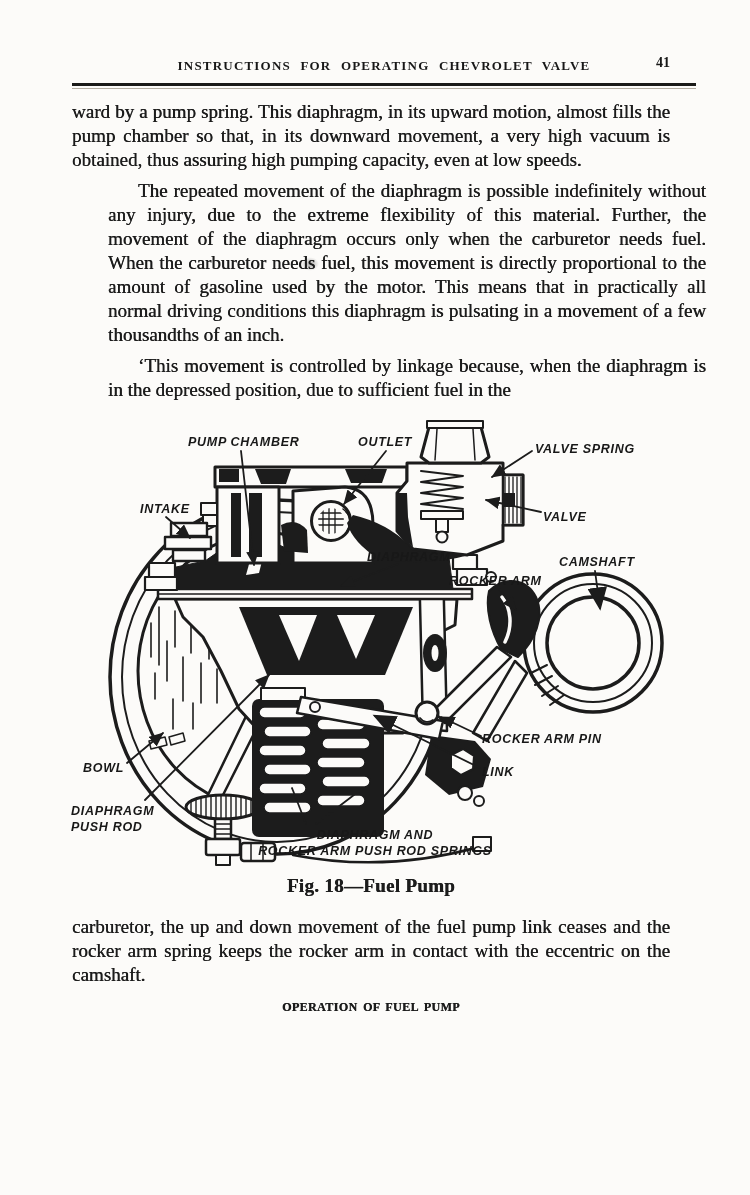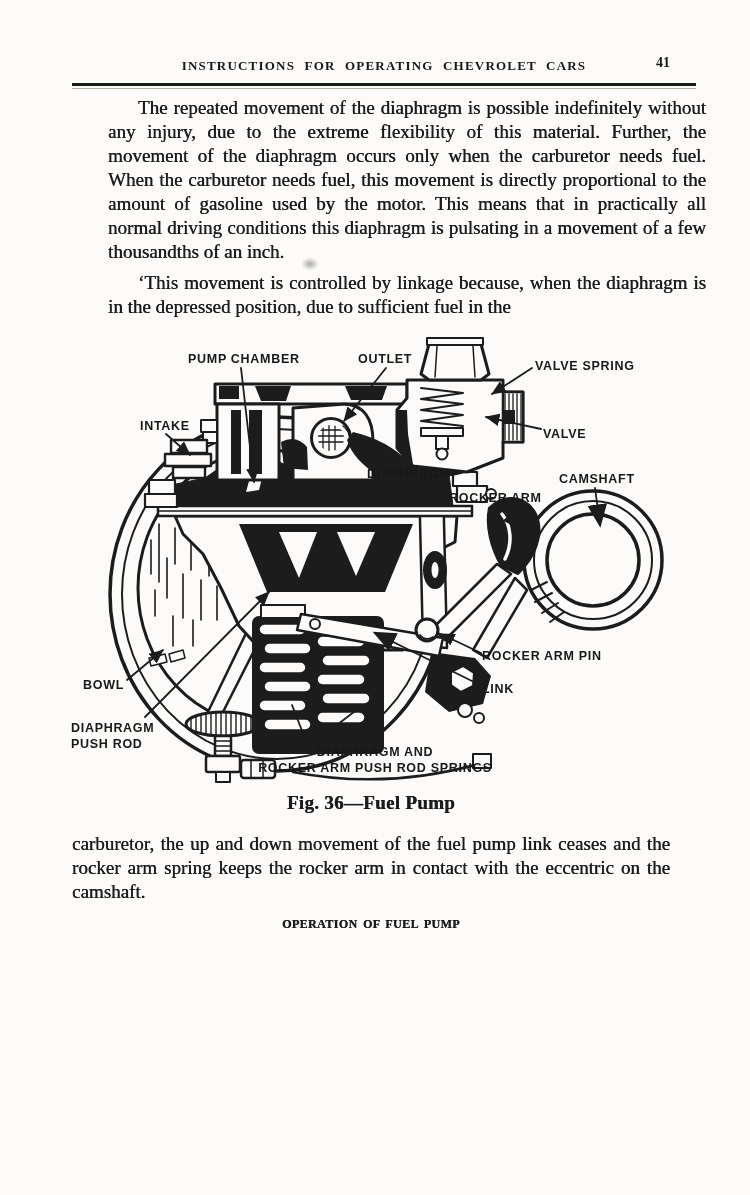--- a/index.html
+++ b/index.html
@@ -34,21 +34,21 @@
     text-shadow:0.35px 0 currentColor;
   }
   p.m1{margin-top:11px;}
   p.m2{margin-top:7px;}
   p.after-fig{margin-top:18px;}
   p.last{margin-top:8px;}
   p.ind{text-indent:30px;margin-left:36px;}
   .figure{
     position:relative;
     margin-left:-17px;margin-top:9px;
-    width:640px;height:470px;
+    width:640px;height:470px;font-style:italic;
   }
   .caption{
     width:598px;margin-top:-6px;
     text-align:center;
     font-weight:700;font-size:19px;letter-spacing:0.3px;
     text-shadow:0.3px 0 currentColor;
   }
   .section-heading{
     width:598px;margin-top:13px;
     text-align:center;
@@ -69,26 +69,27 @@
 </style>
 </head>
 <body>
 
 <div class="page">
   <div class="smudge"></div>
 
   <div class="content">
 
     <div class="header-row">
-      <span>INSTRUCTIONS FOR OPERATING CHEVROLET CARS</span>
+      <span>INSTRUCTIONS FOR OPERATING CHEVROLET VALVE</span>
       <span class="page-num">41</span>
     </div>
     <div class="rule-thick"></div>
     <div class="rule-thin"></div>
 
+    <p class="body-text m1">ward by a pump spring. This diaphragm, in its upward motion, almost fills the pump chamber so that, in its downward movement, a very high vacuum is obtained, thus assuring high pumping capacity, even at low speeds.</p>
     <p class="body-text m2 ind">The repeated movement of the diaphragm is possible indefinitely without any injury, due to the extreme flexibility of this material. Further, the movement of the diaphragm occurs only when the carburetor needs fuel. When the carburetor needs fuel, this movement is directly proportional to the amount of gasoline used by the motor. This means that in practically all normal driving conditions this diaphragm is pulsating in a movement of a few thousandths of an inch.</p>
     <p class="body-text m2 ind">‘This movement is controlled by linkage because, when the diaphragm is in the depressed position, due to sufficient fuel in the</p>
 
     <div class="figure">
       <svg viewBox="0 0 640 470" width="640" height="470">
         <defs>
           <marker id="arr" markerWidth="9" markerHeight="7" refX="7.5" refY="3.5" orient="auto">
             <path d="M0,0 L8,3.5 L0,7 Z" fill="#1c1c1c"></path>
           </marker>
           <marker id="arrBig" markerWidth="14" markerHeight="11" refX="11.5" refY="5.5" orient="auto">
@@ -288,21 +289,21 @@
             <text class="lbl" x="28" y="361">BOWL</text>
             <text class="lbl" x="16" y="404">DIAPHRAGM</text>
             <text class="lbl" x="16" y="420">PUSH ROD</text>
             <text class="lbl" x="320" y="428" text-anchor="middle">DIAPHRAGM AND</text>
             <text class="lbl" x="320" y="444" text-anchor="middle">ROCKER ARM PUSH ROD SPRINGS</text>
           </g>
         </g>
       </svg>
     </div>
 
-    <div class="caption">Fig. 36—Fuel Pump</div>
+    <div class="caption">Fig. 18—Fuel Pump</div>
 
     <p class="body-text after-fig">carburetor, the up and down movement of the fuel pump link ceases and the rocker arm spring keeps the rocker arm in contact with the eccentric on the camshaft.</p>
 
     <div class="section-heading">OPERATION OF FUEL PUMP</div>
 
 
   </div>
 </div>
 
 </body></html>

